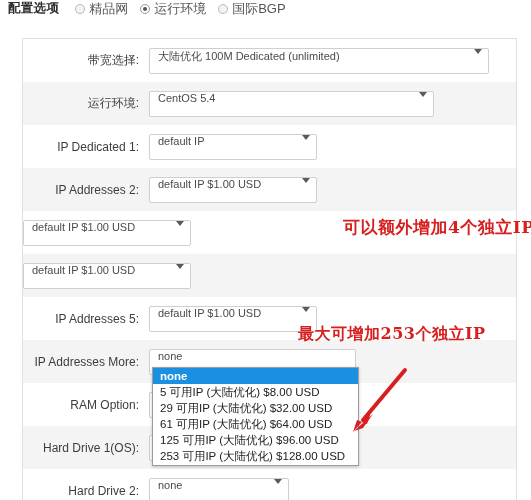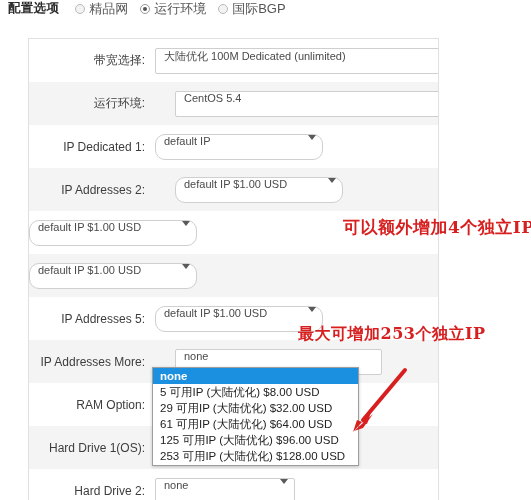--- a/index.html
+++ b/index.html
@@ -64,39 +64,39 @@
     left: 2px; top: 2px;
     width: 4px; height: 4px;
     border-radius: 50%;
     background: #555;
   }
   .radio-label { white-space: nowrap; }
 
   
   #form-panel {
     position: absolute;
-    left: 28px;
+    left: 22px;
     top: 38px;
-    width: 411px;
+    width: 495px;
     height: 462px;
     border: 1px solid #e0e0e0;
     border-bottom: none;
     background: #ec4899;
     box-sizing: border-box;
     overflow: hidden;
   }
   .form-row {
     display: flex;
     align-items: center;
     height: 43px;
     box-sizing: border-box;
     background: #ffffff;
     position: relative;
   }
-  .form-row.alt { background: #f4f4f4; gap: 20px; }
+  .form-row.alt { background: #f4f4f4; }
   .row-label {
     width: 126px;
     text-align: right;
     padding-right: 10px;
     font-size: 12px;
     color: #3d3d3d;
     white-space: nowrap;
     box-sizing: border-box;
     flex: none;
   }
@@ -123,21 +123,21 @@
   .caret {
     width: 0; height: 0;
     border-left: 4px solid transparent;
     border-right: 4px solid transparent;
     border-top: 5px solid #5a5a5a;
     margin-left: 6px;
     flex: none;
   }
   .w-bandwidth { width: 340px; }
   .w-os        { width: 285px; }
-  .w-ip        { width: 168px; border-radius: 10px; }
+  .w-ip        { width: 168px; }
   .w-more      { width: 207px; }
   .w-hd2       { width: 140px; }
 
   
   #open-dropdown {
     position: absolute;
     left: 152px;
     top: 367px;
     width: 207px;
     border: 1px solid #9d9d9d;

